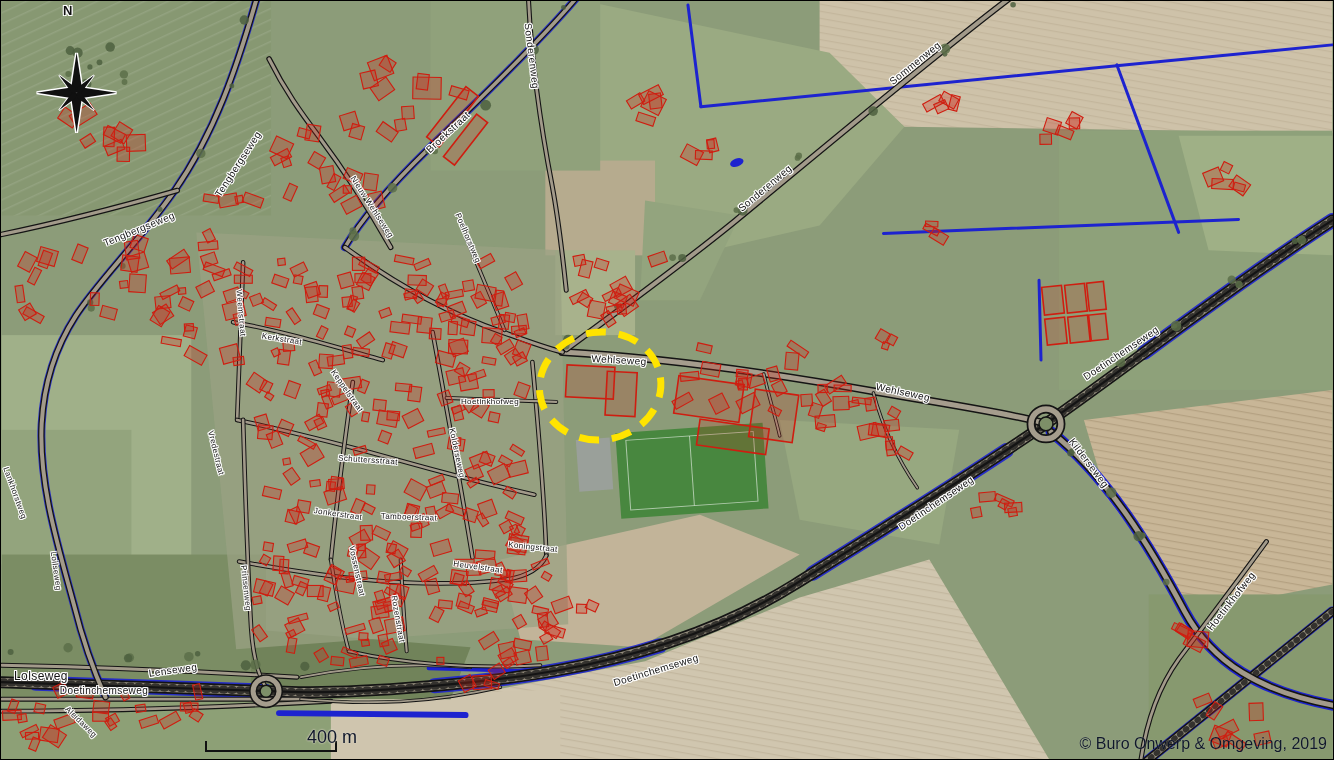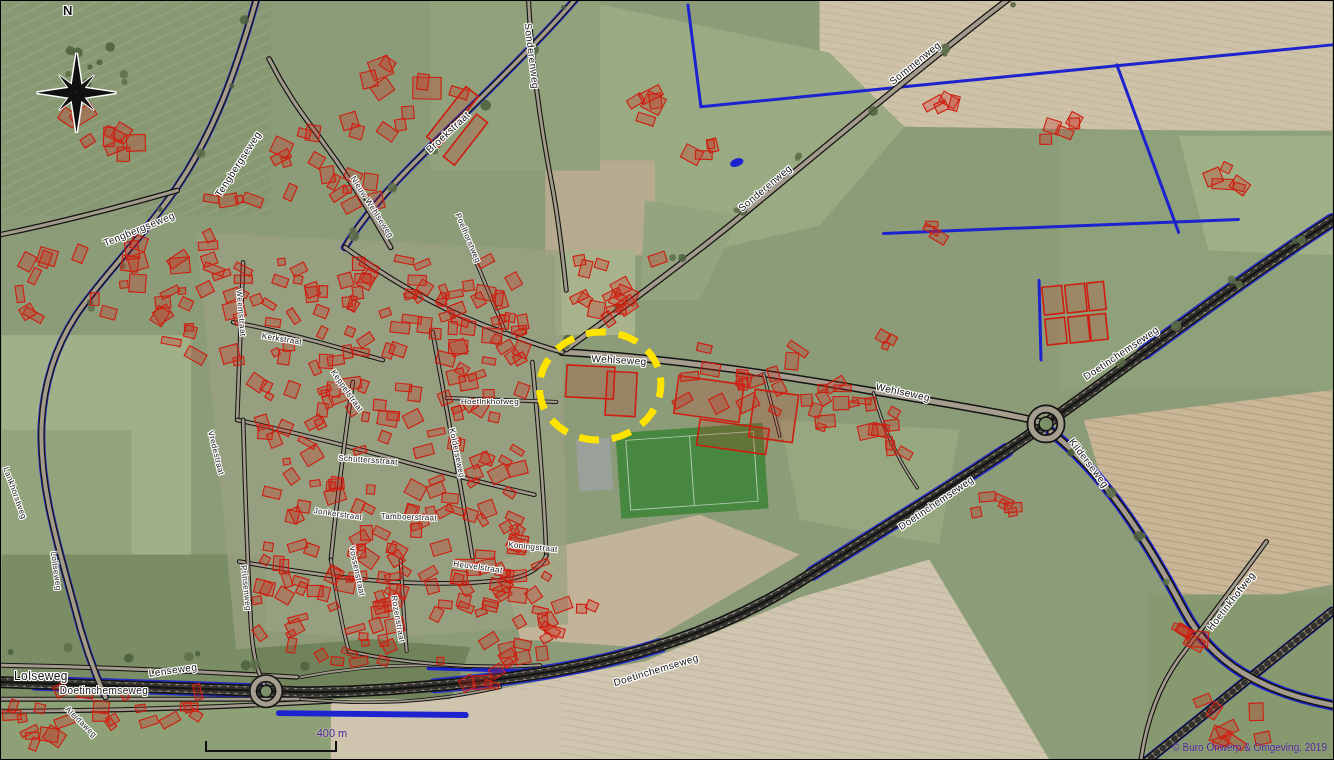--- a/index.html
+++ b/index.html
@@ -19,25 +19,25 @@
   #north-n{
     position:absolute;left:62px;top:2px;font-size:13px;color:#111;font-weight:bold;
     text-shadow:-1px -1px 0 #fff,1px -1px 0 #fff,-1px 1px 0 #fff,1px 1px 0 #fff;
   }
   #scalebar{
     position:absolute;left:204px;top:740px;width:128px;height:9px;
     border-left:2px solid #111;border-right:2px solid #111;border-bottom:2px solid #111;
   }
   #scalebar-label{
     position:absolute;left:296px;top:726px;width:70px;text-align:center;
-    font-size:11px;color:#4c1d95;
+    font-size:18px;color:#0f172a;
     text-shadow:0 0 2px #d9d2c2,0 0 2px #d9d2c2;
   }
   #copyright{
-    position:absolute;right:6px;bottom:6px;font-size:10px;color:#4c1d95;
+    position:absolute;right:6px;bottom:6px;font-size:16px;color:#0f172a;
     text-shadow:0 0 1px rgba(255,255,255,.35);
   }
 </style>
 </head>
 <body>
 
 <div id="map-stage">
   <svg id="map-svg" viewBox="0 0 1334 760">
     <defs>
       <pattern id="stripesA" width="10" height="10" patternUnits="userSpaceOnUse" patternTransform="rotate(65)">

